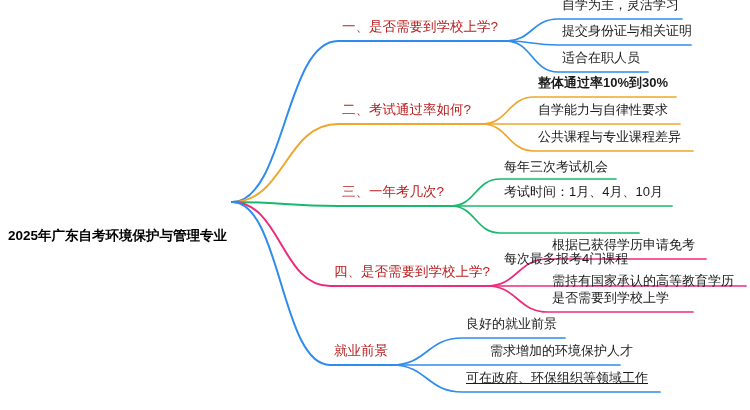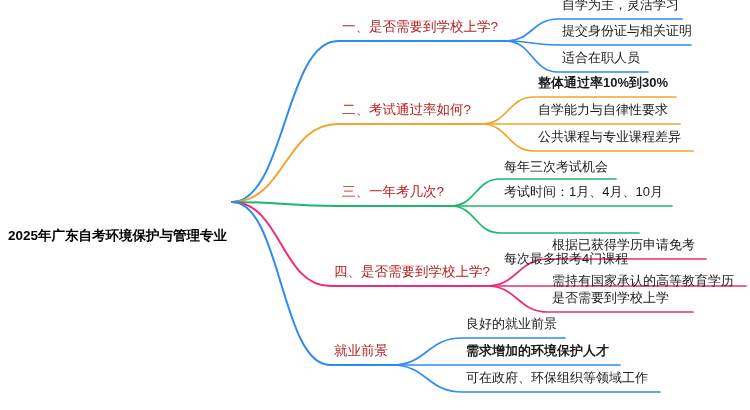--- a/index.html
+++ b/index.html
@@ -134,17 +134,17 @@
       <div class="node lvl1-node" style="left: 342px; top: 185px;">三、一年考几次?</div>
       <div class="node leaf-node" style="left: 504px; top: 160px;">每年三次考试机会</div>
       <div class="node leaf-node" style="left: 504px; top: 185px;">考试时间：1月、4月、10月</div>
       <div class="node leaf-node" style="left: 504px; top: 212px; margin-top: 40px;">每次最多报考4门课程</div>
       <div class="node lvl1-node" style="left: 334px; top: 265px;">四、是否需要到学校上学?</div>
       <div class="node leaf-node" style="left: 552px; top: 238px;">根据已获得学历申请免考</div>
       <div class="node leaf-node" style="left: 552px; top: 274px;">需持有国家承认的高等教育学历</div>
       <div class="node leaf-node" style="left: 552px; top: 291px;">是否需要到学校上学</div>
       <div class="node lvl1-node" style="left: 334px; top: 344px; text-align: right;">就业前景</div>
       <div class="node leaf-node" style="left: 466px; top: 317px;">良好的就业前景</div>
-      <div class="node leaf-node" style="left: 466px; top: 344px; font-weight: bold;">需求增加的环境保护人才</div>
-      <div class="node leaf-node" style="left: 466px; top: 371px;">可在政府、环保组织等领域工作</div>
+      <div class="node leaf-node" style="left: 490px; top: 344px;">需求增加的环境保护人才</div>
+      <div class="node leaf-node" style="left: 466px; top: 371px; text-decoration: underline;">可在政府、环保组织等领域工作</div>
     </div>
 
 </div>
 
 </body></html>

